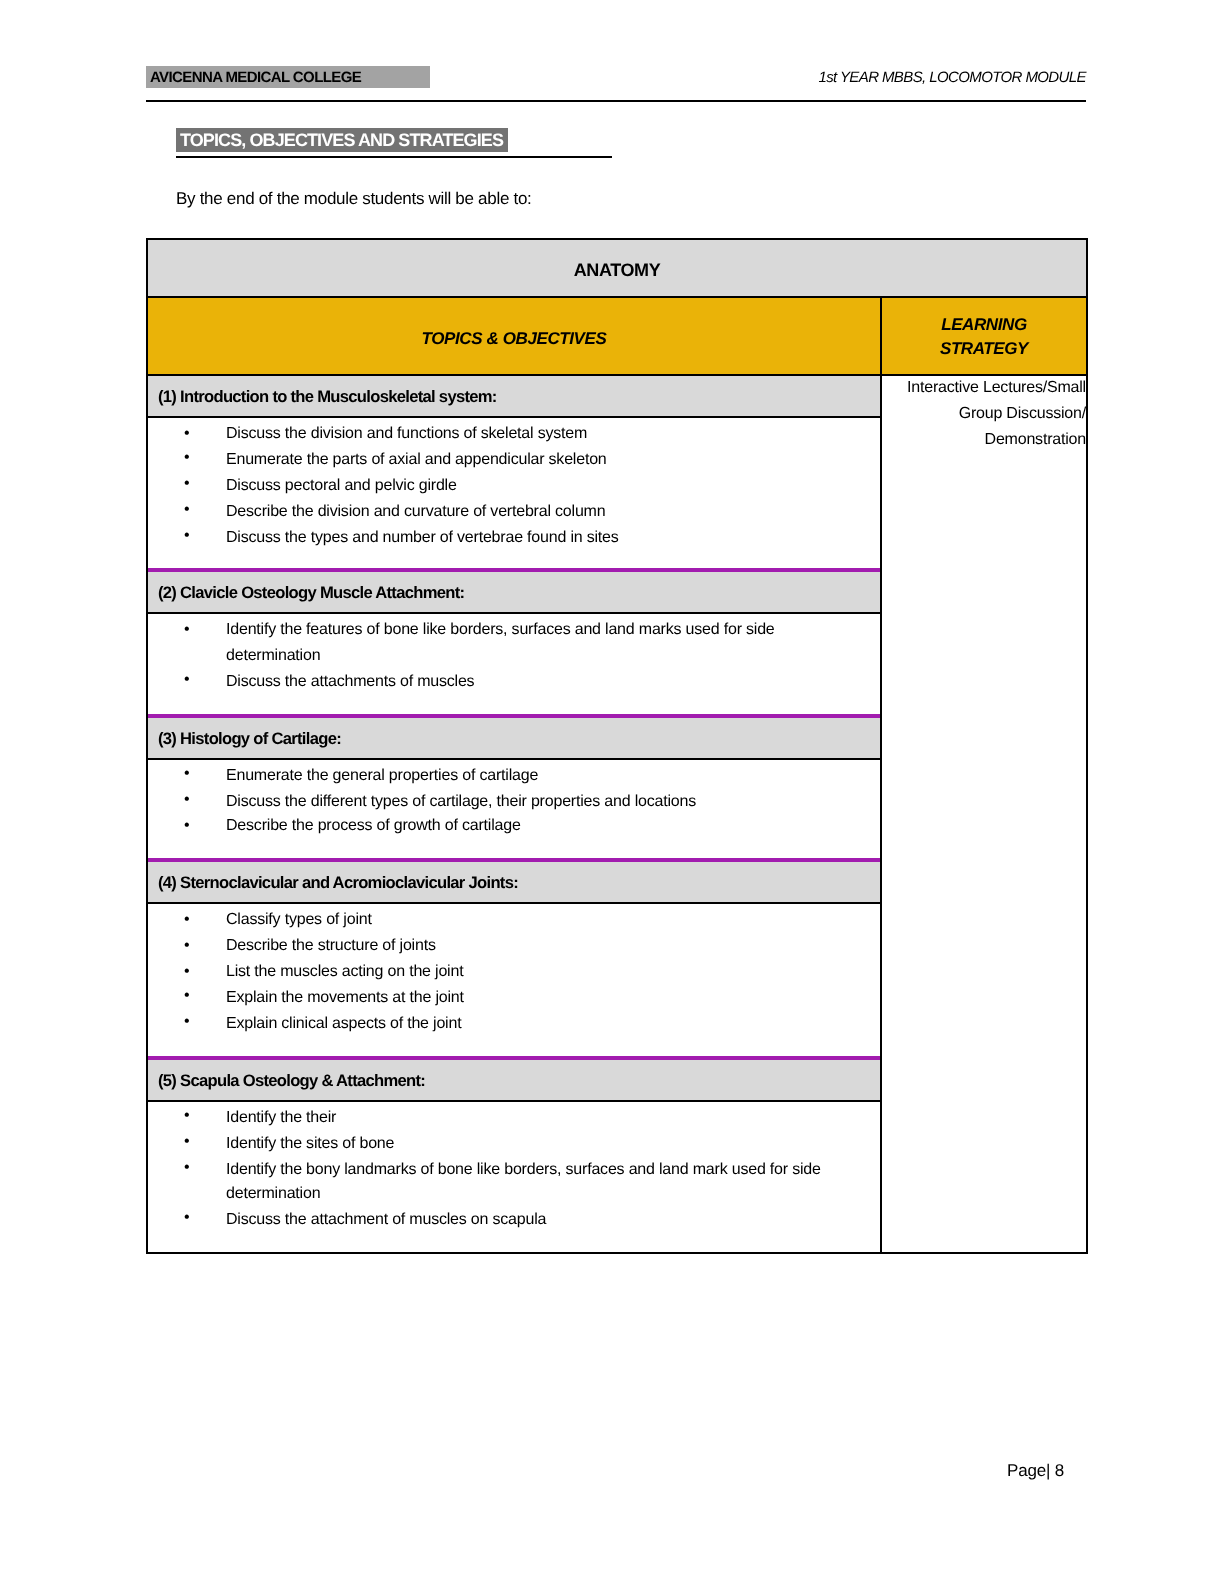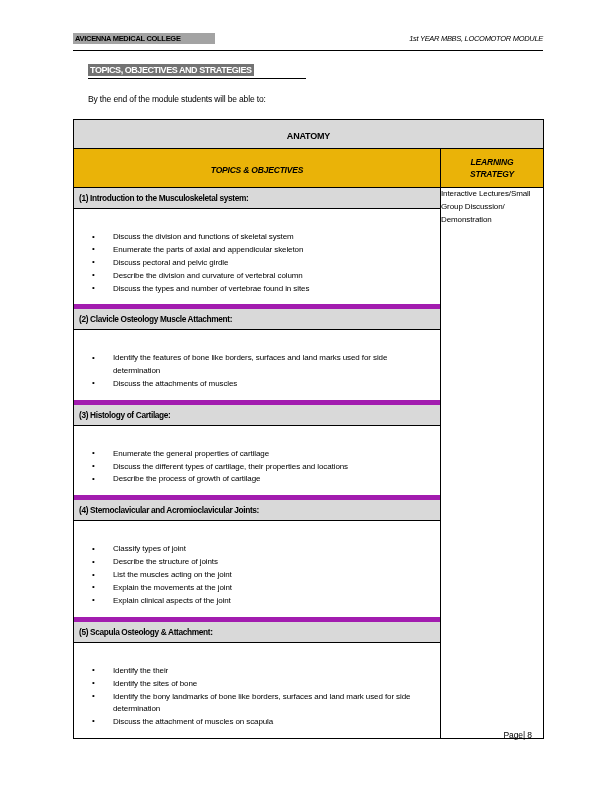--- a/index.html
+++ b/index.html
@@ -136,33 +136,33 @@
     letter-spacing: -0.2px;
     line-height: 1.45;
   }
 
   
   .topic-stack {
     display: block;
   }
   .topic-heading {
     background: #d9d9d9;
-    border-top: 5px solid #a21caf;
+    border-top: 2px solid #a21caf;
     border-bottom: 1px solid #000000;
     font-size: 8.3px;
     font-weight: bold;
     letter-spacing: -0.35px;
     padding: 5px 4px 5px 5px;
     white-space: nowrap;
   }
   .topic-heading.first {
     border-top: none;
   }
   .topic-objectives {
-    padding: 22px 8px 9px 8px;
+    padding: 2px 8px 9px 8px;
   }
   ul.obj-list {
     list-style: none;
     margin: 0;
     padding: 0;
   }
   ul.obj-list li {
     position: relative;
     font-size: 8px;
     letter-spacing: -0.1px;
@@ -172,21 +172,21 @@
   }
   ul.obj-list li::before {
     content: "\2022";
     position: absolute;
     left: 10px;
     top: -0.5px;
     font-size: 8px;
   }
 
   .strategy-cell {
-    text-align: left;
+    text-align: right;
     vertical-align: middle;
     font-size: 8px;
     line-height: 1.62;
     letter-spacing: -0.1px;
     padding: 4px 6px;
   }
 
   
   .page-footer {
     position: absolute;

